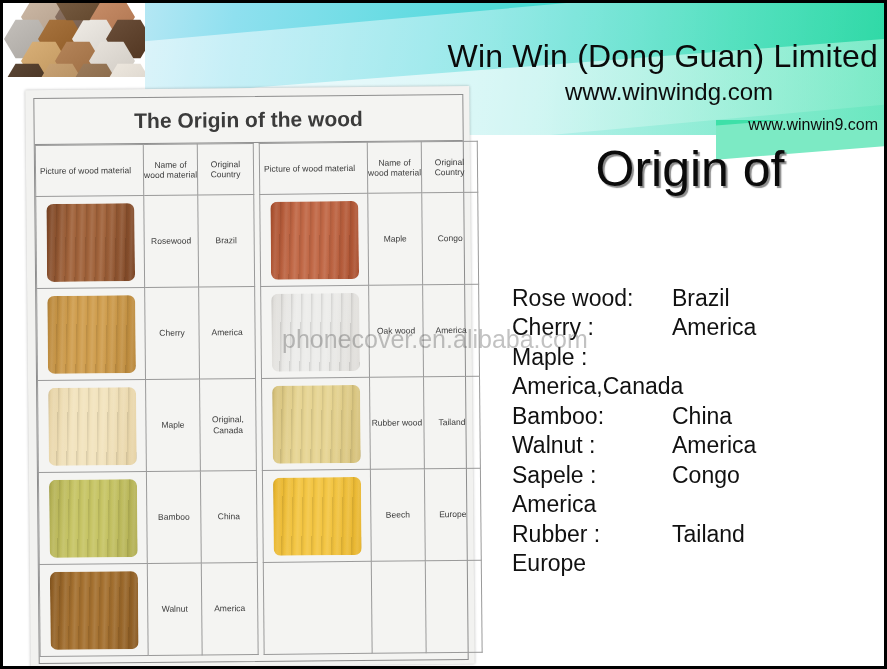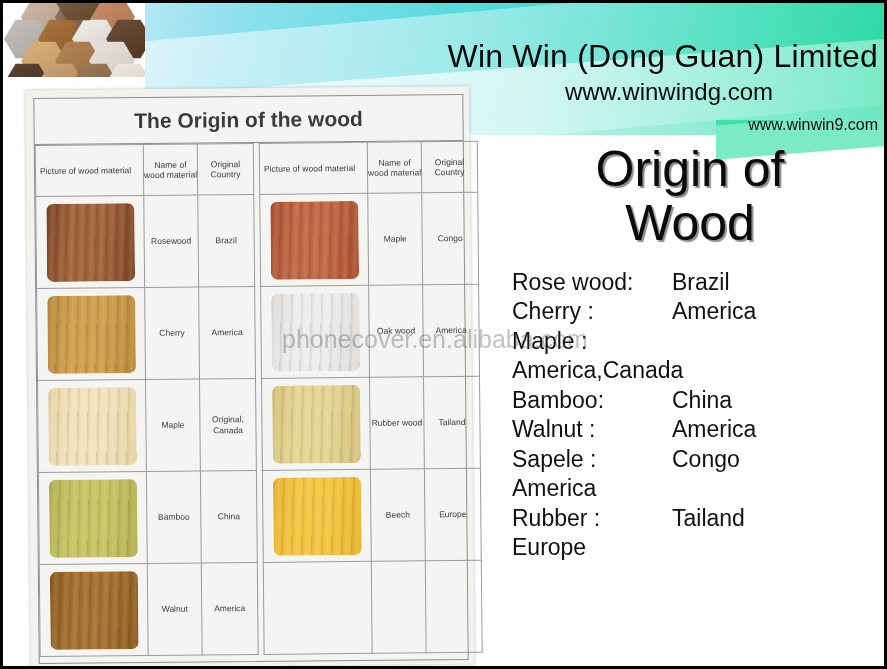--- a/index.html
+++ b/index.html
@@ -52,21 +52,21 @@
   .colw-country{width:56px;}
   .gapcol{width:6px;border:none !important;background:#f4f4f2;}
   .datarow{height:92px;}
   .swatch{width:88px;height:78px;border-radius:7px;margin:0 auto;}
   .cellname{font-size:9px;line-height:1.25;margin-left:38px;}
 
   
   #title-big{position:absolute;left:500px;top:142px;width:380px;text-align:center;
     font-size:50px;line-height:1.08;color:#0b0b0b;
     text-shadow:2px 2px 1px rgba(120,120,120,.85);}
-  #pairs{position:absolute;left:512px;top:268px;width:372px;}
+  #pairs{position:absolute;left:512px;top:284px;width:372px;}
   .pair{display:flex;font-size:23px;color:#111;line-height:1.28;}
   .pair .k{width:160px;white-space:nowrap;}
   .pair .v{white-space:nowrap;}
   .pair.wrap{display:block;}
   .pair.wrap .k{width:auto;}
   .pair.wrap .v{display:block;}
 
   
   .wm{position:absolute;color:rgba(70,70,70,.33);font-size:25px;white-space:nowrap;z-index:40;pointer-events:none;}
   #wm1{left:282px;top:325px;}
@@ -196,21 +196,20 @@
               <td class="cellname"></td>
               <td class="cellname"></td>
             </tr>
           </tbody>
       </table>
     </div>
   </div>
 
   <div id="title-big">
     <div>Origin of</div>
-    <div>Wood</div>
   </div>
   <div id="pairs">
       <div class="pair">
         <span class="k">Rose wood:</span>
         <span class="v">Brazil</span>
       </div>
       <div class="pair">
         <span class="k">Cherry :</span>
         <span class="v">America</span>
       </div>

